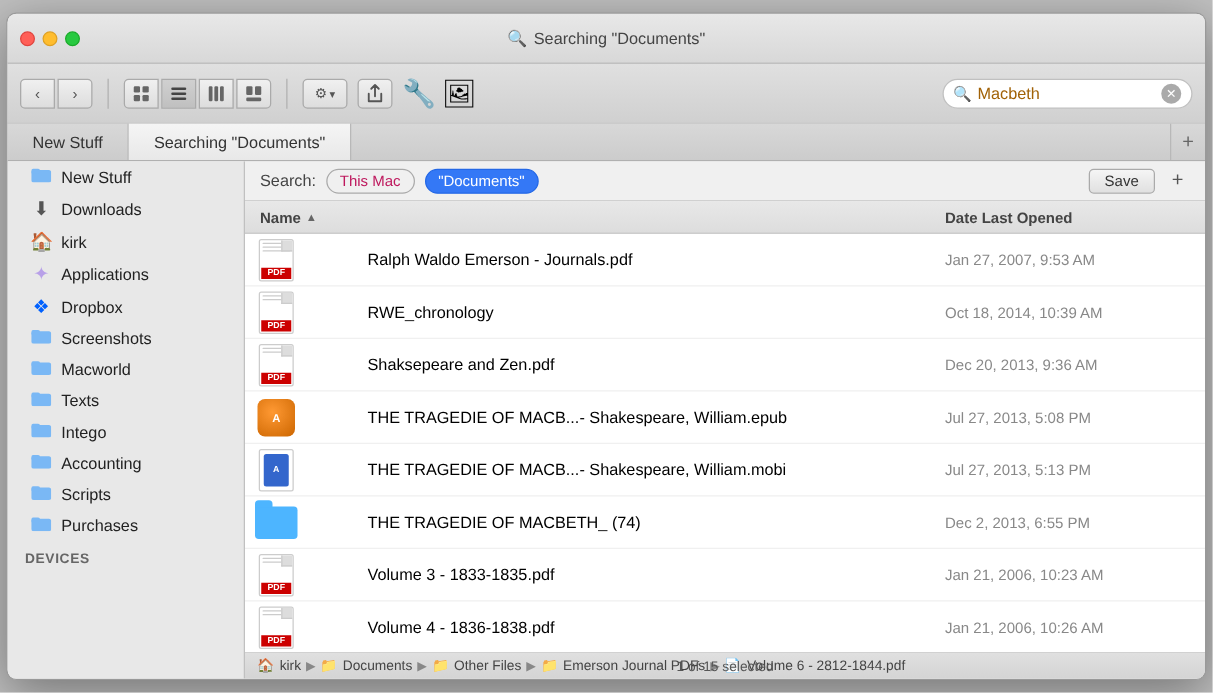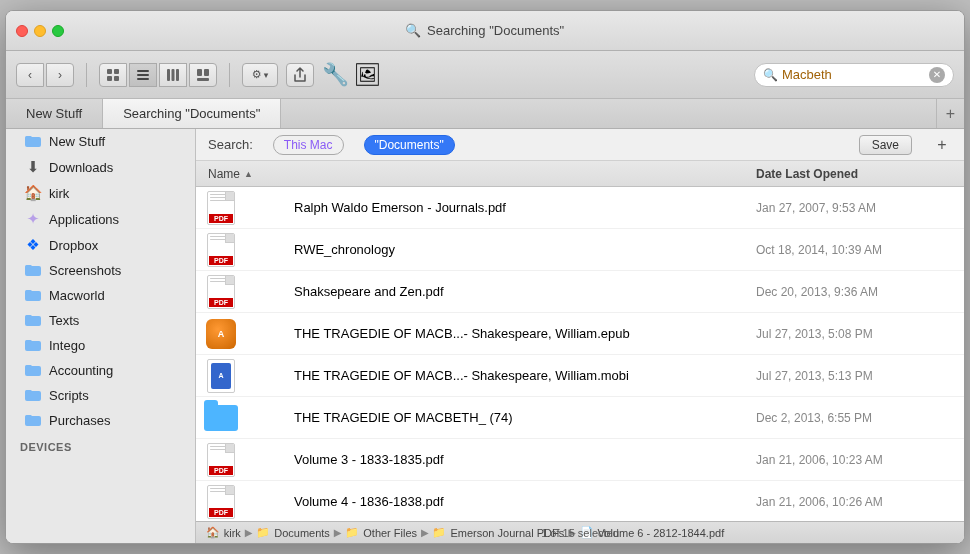--- a/index.html
+++ b/index.html
@@ -264,38 +264,38 @@
       flex-direction: column;
       overflow: hidden;
     }
     .search-bar {
       height: 32px;
       background: #f0f0f0;
       border-bottom: 1px solid #d0d0d0;
       display: flex;
       align-items: center;
       padding: 0 12px;
-      gap: 20px;
+      gap: 8px;
       flex-shrink: 0;
     }
     .search-label {
       font-size: 13px;
       color: #444;
     }
     .search-scope-btn {
       padding: 2px 10px;
       border-radius: 10px;
       border: none;
       cursor: pointer;
       font-size: 12px;
     }
     .search-scope-btn.outline {
       background: transparent;
       border: 1px solid #aaa;
-      color: #8b5cf6;
+      color: #be185d;
     }
     .search-scope-btn.active-scope {
       background: #3478f6;
       color: white;
       border: 1px solid #2468e6;
     }
     .search-spacer { flex: 1; }
     .save-btn {
       padding: 2px 12px;
       background: linear-gradient(to bottom, #f5f5f5, #e0e0e0);
@@ -324,21 +324,21 @@
       border-bottom: 1px solid #c0c0c0;
       display: flex;
       align-items: center;
       flex-shrink: 0;
     }
     .col-name {
       flex: 1;
       padding: 0 12px;
       font-size: 12px;
       color: #444;
-      font-weight: 400;
+      font-weight: 700;
       display: flex;
       align-items: center;
       gap: 4px;
     }
     .col-date {
       width: 220px;
       padding: 0 12px;
       font-size: 12px;
       color: #444;
       font-weight: 700;

